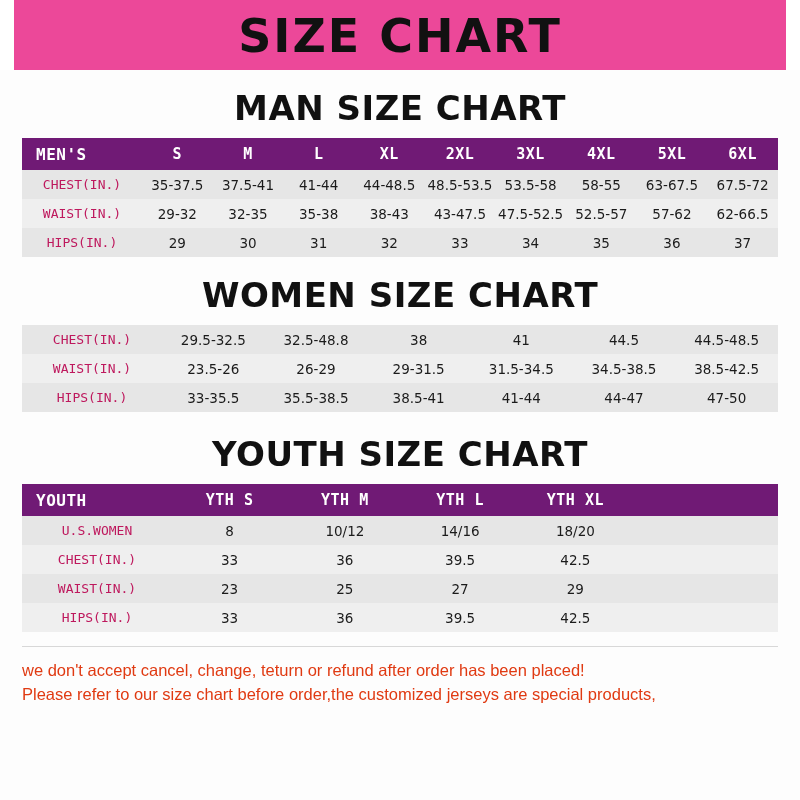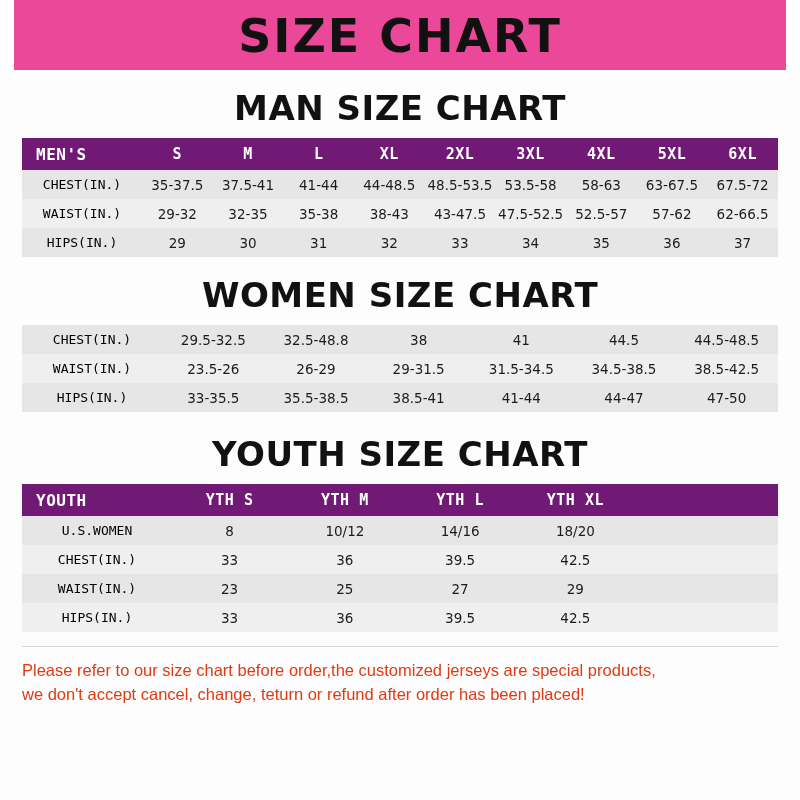--- a/index.html
+++ b/index.html
@@ -88,21 +88,21 @@
     height: 27px;
     text-align: center;
     font-family: "DejaVu Sans", sans-serif;
     font-size: 13.5px;
     color: #1b1b1b;
   }
   .data-row td.rowlabel {
     font-family: "DejaVu Sans Mono", monospace;
     font-size: 13px;
     text-align: center;
-    color: #000000;
+    color: #be185d;
   }
   .row-light td { background: #e6e6e6; }
   .row-lighter td { background: #efefef; }
 
   
   .men-table col.lbl { width: 120px; }
   .women-table col.lbl { width: 140px; }
   .youth-table col.lbl { width: 150px; }
   .youth-table col.pad { width: 145px; }
 
@@ -158,21 +158,21 @@
           <td>6XL</td>
         </tr>
         <tr class="data-row row-light">
           <td class="rowlabel">CHEST(IN.)</td>
           <td>35-37.5</td>
           <td>37.5-41</td>
           <td>41-44</td>
           <td>44-48.5</td>
           <td>48.5-53.5</td>
           <td>53.5-58</td>
-          <td>58-63</td>
+          <td>58-55</td>
           <td>63-67.5</td>
           <td>67.5-72</td>
         </tr>
         <tr class="data-row row-lighter">
           <td class="rowlabel">WAIST(IN.)</td>
           <td>29-32</td>
           <td>32-35</td>
           <td>35-38</td>
           <td>38-43</td>
           <td>43-47.5</td>
@@ -291,17 +291,17 @@
           <td>36</td>
           <td>39.5</td>
           <td>42.5</td>
           <td></td>
         </tr>
       </tbody>
     </table>
   </div>
 
   <div class="note">
+    <span class="note-line">we don't accept cancel, change, teturn or refund after order has been placed!</span>
     <span class="note-line">Please refer to our size chart before order,the customized jerseys are special products,</span>
-    <span class="note-line">we don't accept cancel, change, teturn or refund after order has been placed!</span>
   </div>
 
 </div>
 
 </body></html>

